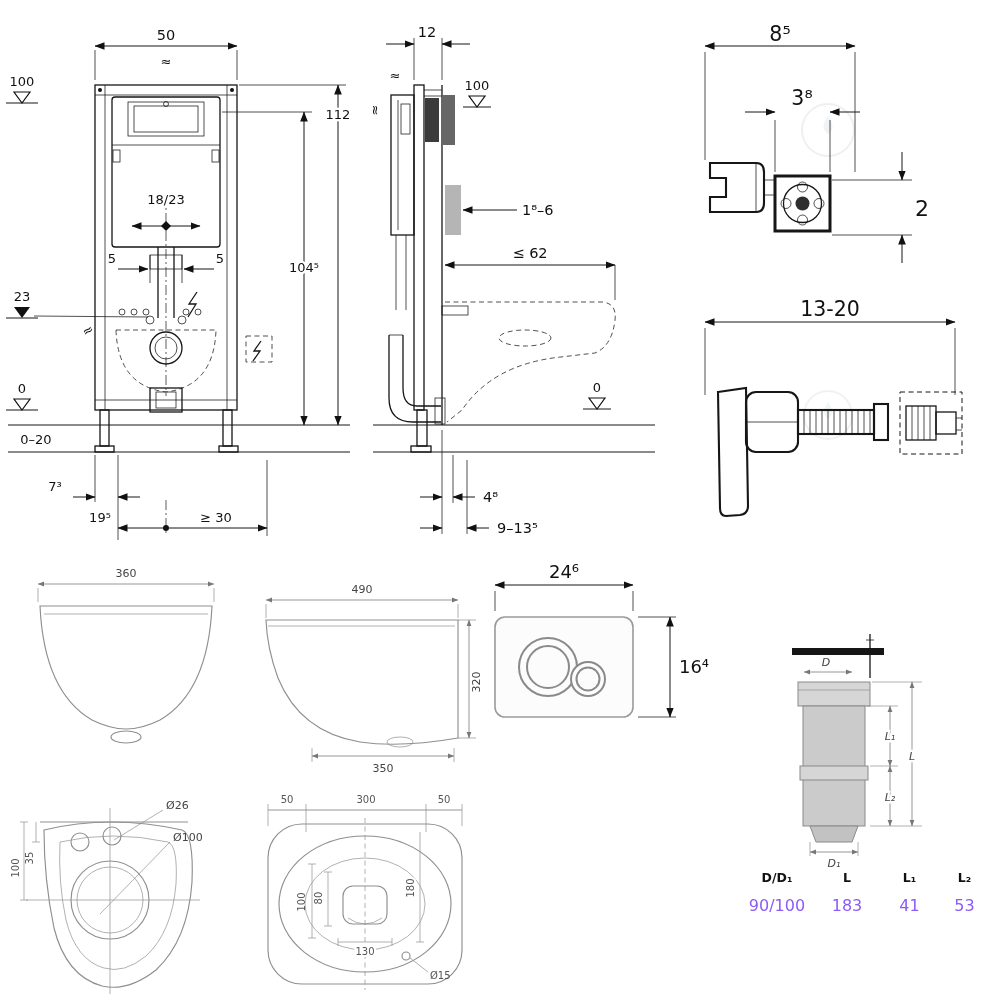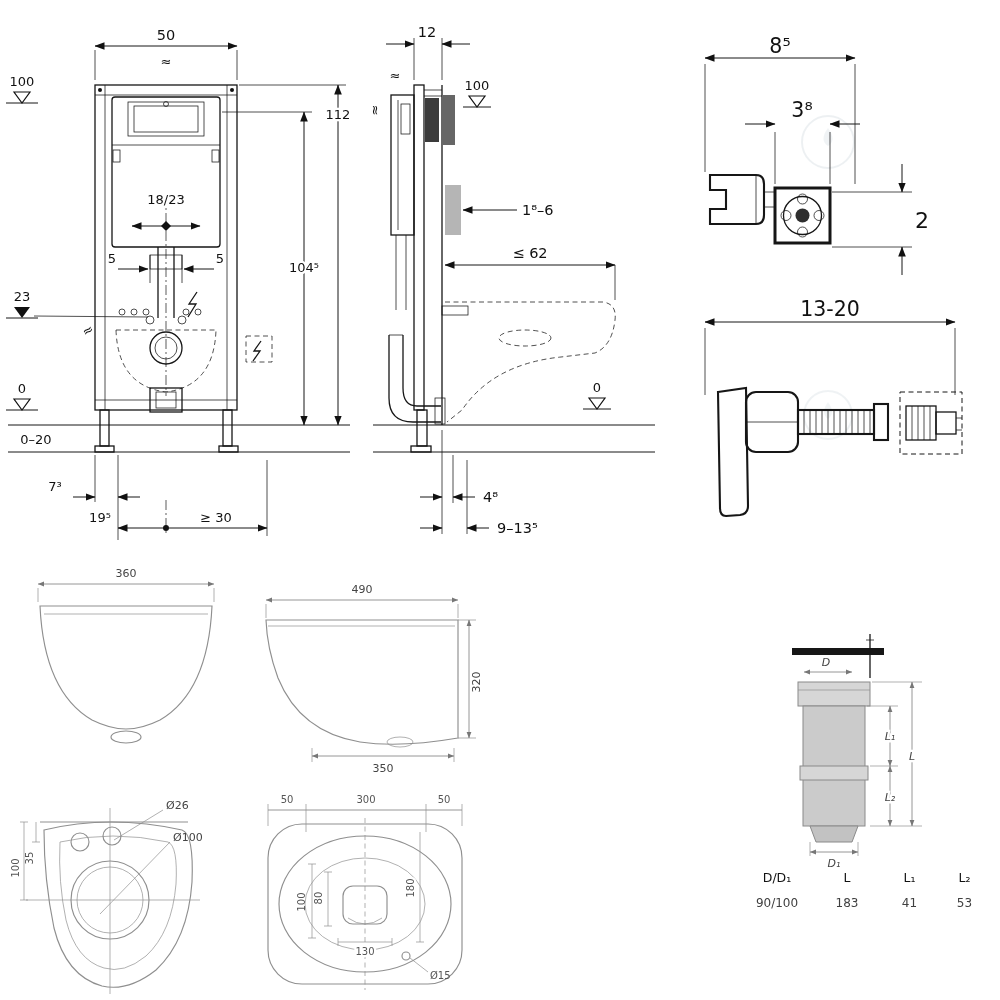--- a/index.html
+++ b/index.html
@@ -20,22 +20,22 @@
   .ln2{stroke:#161616;stroke-width:2.1;fill:none}
   .ln3{stroke:#161616;stroke-width:3;fill:none}
   .thin{stroke:#161616;stroke-width:0.75;fill:none}
   .dim{stroke:#161616;stroke-width:1;fill:none}
   .dash{stroke-dasharray:5 3.5}
   .cl{stroke:#161616;stroke-width:0.7;fill:none;stroke-dasharray:10 3 2 3}
   .soft{stroke:#8f8f8f;stroke-width:1.15;fill:none}
   .softh{stroke:#8f8f8f;stroke-width:0.7;fill:none}
   .sdim{stroke:#7c7c7c;stroke-width:0.8;fill:none}
   .pipe-table{position:absolute;left:742px;top:868px;width:250px;display:grid;grid-template-columns:70px 70px 55px 55px;text-align:center}
-  .pipe-table .h{font-weight:normal;font-size:12.5px;color:#111;padding:2px 0}
-  .pipe-table .v{font-size:12px;color:#404040;padding:9px 0 0}
+  .pipe-table .h{font-weight:bold;font-size:12.5px;color:#111;padding:2px 0}
+  .pipe-table .v{font-size:16px;color:#8b5cf6;padding:9px 0 0}
 </style>
 </head>
 <body>
 
 <svg width="0" height="0" style="position:absolute" aria-hidden="true">
   <defs>
     <marker id="ar" viewBox="0 0 10 10" refX="9.5" refY="5" markerWidth="10" markerHeight="10" orient="auto-start-reverse">
       <path d="M0,1.2 L10,5 L0,8.8 Z" fill="#111"></path>
     </marker>
     <marker id="arg" viewBox="0 0 10 10" refX="9.5" refY="5" markerWidth="8" markerHeight="8" orient="auto-start-reverse">
@@ -248,21 +248,21 @@
       </g>
       <g>
         <line x1="102" y1="460" x2="102" y2="534" class="thin"></line>
         <line x1="55" y1="528" x2="77" y2="528" class="dim" marker-end="url(#ar)"></line>
         <line x1="124" y1="528" x2="102" y2="528" class="dim" marker-end="url(#ar)"></line>
         <text x="132" y="533" text-anchor="start" class="t14">9–13⁵</text>
       </g>
     </svg>
   </div>
 
-  <div class="d" style="left:660px;top:12px">
+  <div class="d" style="left:660px;top:0">
     <svg width="340" height="280" viewBox="0 0 340 280">
       <g opacity="0.25">
         <circle cx="168" cy="130" r="26" stroke="#b9c7cf" stroke-width="2" fill="none"></circle>
         <path d="M168,116 q9,12 0,18 q-9,-6 0,-18" fill="#c7d3da"></path>
       </g>
       <g>
         <line x1="45" y1="52" x2="45" y2="160" class="thin"></line>
         <line x1="195" y1="52" x2="195" y2="172" class="thin"></line>
         <line x1="45" y1="46" x2="195" y2="46" class="dim" marker-start="url(#ar)" marker-end="url(#ar)"></line>
         <text x="120" y="41" text-anchor="middle" class="t20 halo">8⁵</text>
@@ -383,20 +383,43 @@
         <text x="133" y="212" text-anchor="middle" class="t11">350</text>
       </g>
       <g>
         <path d="M16,60 H208 V178 Q150,188 110,182 Q50,172 28,118 Q17,88 16,60 Z" class="soft"></path>
         <line x1="18" y1="66" x2="205" y2="66" class="softh"></line>
         <ellipse cx="150" cy="182" rx="13" ry="5" class="softh"></ellipse>
       </g>
     </svg>
   </div>
 
+  <div class="d" style="left:480px;top:555px">
+    <svg width="240" height="200" viewBox="0 0 240 200">
+      <g>
+        <line x1="15" y1="56" x2="15" y2="36" class="thin"></line>
+        <line x1="153" y1="56" x2="153" y2="36" class="thin"></line>
+        <line x1="15" y1="30" x2="153" y2="30" class="dim" marker-start="url(#ar)" marker-end="url(#ar)"></line>
+        <text x="84" y="23" text-anchor="middle" class="t18 halo">24⁶</text>
+      </g>
+      <g>
+        <line x1="158" y1="62" x2="196" y2="62" class="thin"></line>
+        <line x1="158" y1="162" x2="196" y2="162" class="thin"></line>
+        <line x1="190" y1="62" x2="190" y2="162" class="dim" marker-start="url(#ar)" marker-end="url(#ar)"></line>
+        <text x="214" y="118" text-anchor="middle" class="t18 halo">16⁴</text>
+      </g>
+      <g>
+        <rect x="15" y="62" width="138" height="100" rx="10" fill="#fcfcfc" stroke="#9a9a9a" stroke-width="1.6"></rect>
+        <circle cx="68" cy="112" r="29" fill="none" stroke="#8a8a8a" stroke-width="2"></circle>
+        <circle cx="68" cy="112" r="21" fill="none" stroke="#8a8a8a" stroke-width="2"></circle>
+        <circle cx="108" cy="124" r="17" fill="#fcfcfc" stroke="#8a8a8a" stroke-width="2"></circle>
+        <circle cx="108" cy="124" r="11.5" fill="none" stroke="#8a8a8a" stroke-width="2"></circle>
+      </g>
+    </svg>
+  </div>
 
 
   <div class="d" style="left:740px;top:620px">
     <svg width="260" height="250" viewBox="0 0 260 250">
       <g>
         <rect x="52" y="28" width="92" height="7" fill="#161616"></rect>
         <line x1="130" y1="14" x2="130" y2="58" class="ln"></line>
         <line x1="126" y1="20" x2="134" y2="20" class="thin"></line>
       </g>
       <g>

